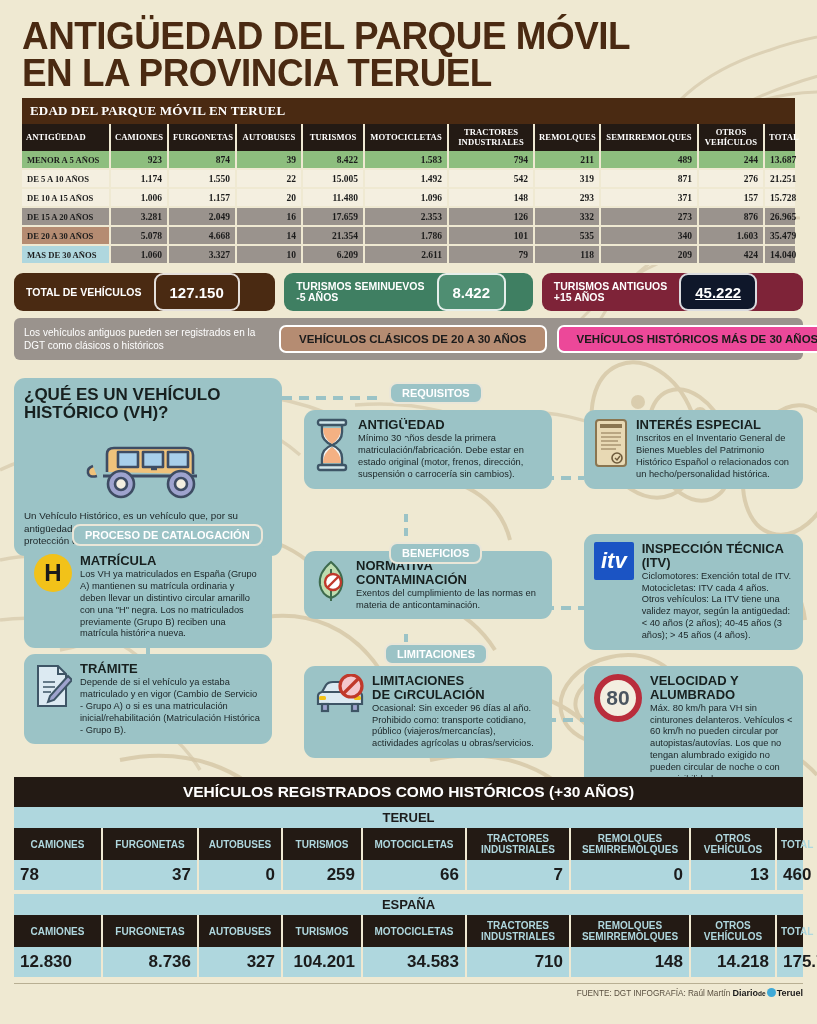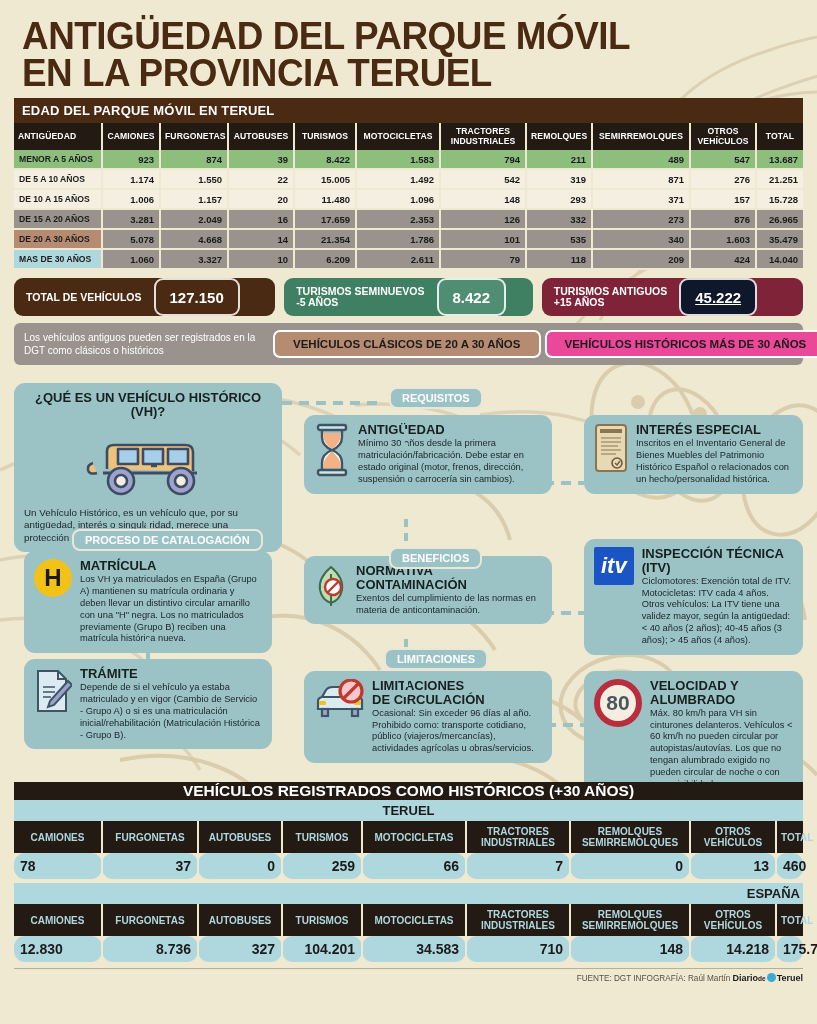--- a/index.html
+++ b/index.html
@@ -23,21 +23,21 @@
     font-size: 38px; line-height: 0.98; font-weight: bold;
     color: #4A2A12; letter-spacing: -0.5px;
     text-transform: uppercase;
     font-family: "Liberation Sans", sans-serif;
     font-stretch: condensed;
     transform: scaleX(0.97); transform-origin: left center;
   }
   .header h1 .l2 { display:block; }
 
   
-  .panel { position: relative; z-index: 3; margin: 0 14px; }
+  .panel { position: relative; z-index: 3; margin: 0 22px; font-family: Liberation Serif, serif; }
   .tbl-title {
     background: #4A2A12; color: #FFFFFF;
     font-size: 13px; font-weight: bold; letter-spacing: .2px;
     padding: 5px 8px; text-transform: uppercase;
   }
   table.grid { width: 100%; border-collapse: collapse; table-layout: fixed; }
   table.grid th {
     background: #231A14; color: #fff;
     font-size: 8.6px; font-weight: bold; letter-spacing: .1px;
     padding: 4px 4px; text-transform: uppercase;
@@ -77,21 +77,21 @@
   .pill.p-brown .val { background: #4A2A12; }
   .pill.p-green { background: #3F7F62; flex: 1; }
   .pill.p-green .val { background: #4F8E72; }
   .pill.p-red   { background: #7E2338; flex: 1.05; }
   .pill.p-red   .val { background: #0f172a; text-decoration: underline; }
 
   
   .classbar {
     position: relative; z-index: 3; margin: 7px 14px 0 14px;
     background: #9A938D; border-radius: 6px;
-    display:flex; align-items:center; gap: 4px; padding: 7px 10px;
+    display:flex; align-items:center; gap: 10px; padding: 7px 10px;
   }
   .classbar .note { color:#fff; font-size: 10px; line-height: 1.35; flex: 0 0 245px; }
   .cls-chip {
     font-size: 11.5px; font-weight: bold; color:#1B1B1B;
     padding: 6px 18px; border-radius: 7px; border: 2px solid #fff;
     text-transform: uppercase; white-space: nowrap;
   }
   .cls-chip.classic { background: #B58C72; }
   .cls-chip.hist { background: #ec4899; }
 
@@ -115,45 +115,44 @@
     border-radius: 8px; color:#fff; font-size: 11px; font-weight: bold;
     padding: 3px 11px; text-transform: uppercase; white-space: nowrap;
     z-index: 4;
   }
   .dash { position: absolute; z-index: 2; }
   .dash.h { height: 4px; background: repeating-linear-gradient(90deg,#9BC3C6 0 10px,transparent 10px 17px); }
   .dash.v { width: 4px; background: repeating-linear-gradient(180deg,#9BC3C6 0 8px,transparent 8px 14px); }
 
   
   .card.c-vh { left:0; top:12px; width: 268px; }
-  .card.c-vh h3 { text-align:center; font-size: 13px; }
+  .card.c-vh h3 { text-align:left; font-size: 17px; }
   .card.c-vh p { text-align:left; font-size: 9.8px; }
 
   
   .btm { position: relative; z-index: 3; margin: 6px 14px 0 14px; }
   .btm-title {
     background: #231A14; color:#fff; text-align:center;
-    font-size: 15.5px; font-weight: bold; text-transform: uppercase;
+    font-size: 15.5px; font-weight: bold; padding: 6px; text-transform: uppercase;
   }
   .sub-title {
     background: #AFD7DE; color:#1B1B1B; text-align:center;
     font-size: 13px; font-weight: bold; padding: 3px; text-transform: uppercase;
   }
   table.grid2 { width:100%; border-collapse: collapse; table-layout: fixed; }
   table.grid2 th {
     background:#231A14; color:#AFD7DE; font-size: 10px; font-weight:bold;
     padding: 5px 4px; text-align:center; line-height:1.1;
     border-right: 2px solid #EFE9D2; text-transform: uppercase;
   }
   table.grid2 th:last-child { border-right:none; }
   table.grid2 td {
-    background:#AFD7DE; color:#1B1B1B; font-size: 14px; font-weight:bold;
+    background:#AFD7DE; color:#1B1B1B; font-size: 17px; font-weight:bold;
     padding: 5px 6px; text-align:right;
     border-right: 2px solid #EFE9D2;
-    border-radius: 11px;
   }
   table.grid2 td:first-child { text-align:left; }
   table.grid2 td:last-child { border-right:none; }
 
   .footer {
     position: relative; z-index:3; margin: 6px 14px 0 14px;
     border-top: 1px solid #B8AF93; padding-top: 4px;
     text-align: right; font-size: 8.2px; color:#5A5040;
   }
   .footer .brand { font-weight: bold; color:#1B1B1B; font-size: 9px; }
@@ -248,21 +247,21 @@
         <tr class="r-green">
           <td>MENOR A 5 AÑOS</td>
           <td>923</td>
           <td>874</td>
           <td>39</td>
           <td>8.422</td>
           <td>1.583</td>
           <td>794</td>
           <td>211</td>
           <td>489</td>
-          <td>547</td>
+          <td>244</td>
           <td>13.687</td>
         </tr>
         <tr>
           <td>DE 5 A 10 AÑOS</td>
           <td>1.174</td>
           <td>1.550</td>
           <td>22</td>
           <td>15.005</td>
           <td>1.492</td>
           <td>542</td>
@@ -578,21 +577,21 @@
           <td>259</td>
           <td>66</td>
           <td>7</td>
           <td>0</td>
           <td>13</td>
           <td>460</td>
         </tr>
       </tbody>
     </table>
 
-    <div class="sub-title" style="margin-top:4px;text-align:right;">ESPAÑA</div>
+    <div class="sub-title" style="margin-top:4px;">ESPAÑA</div>
     <table class="grid2">
       <colgroup>
         <col style="width:88px">
           <col style="width:96px">
           <col style="width:84px">
           <col style="width:80px">
         <col style="width:104px">
           <col style="width:104px">
           <col style="width:120px">
           <col style="width:86px">

